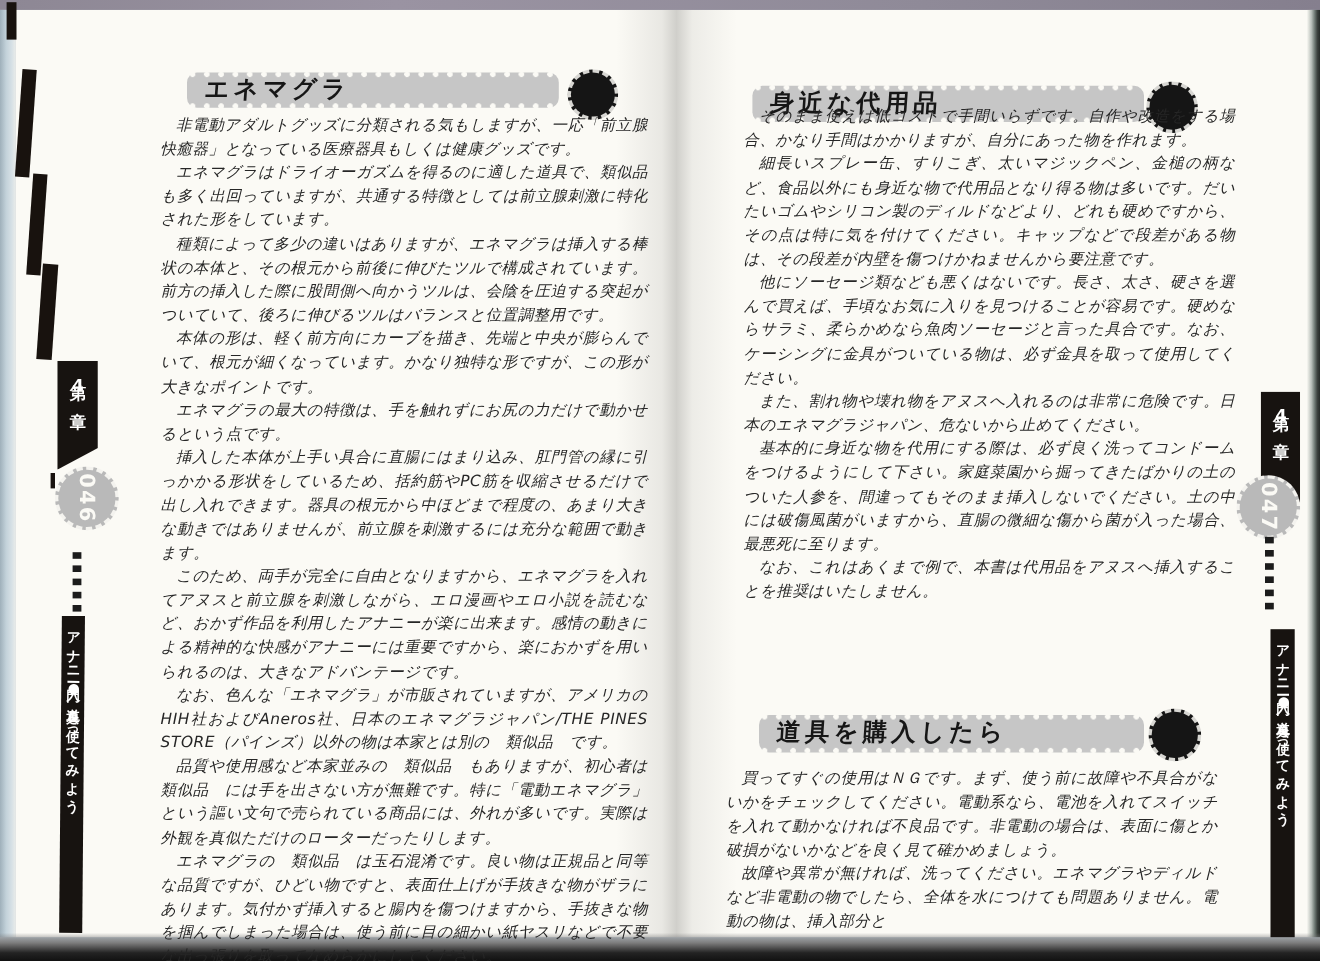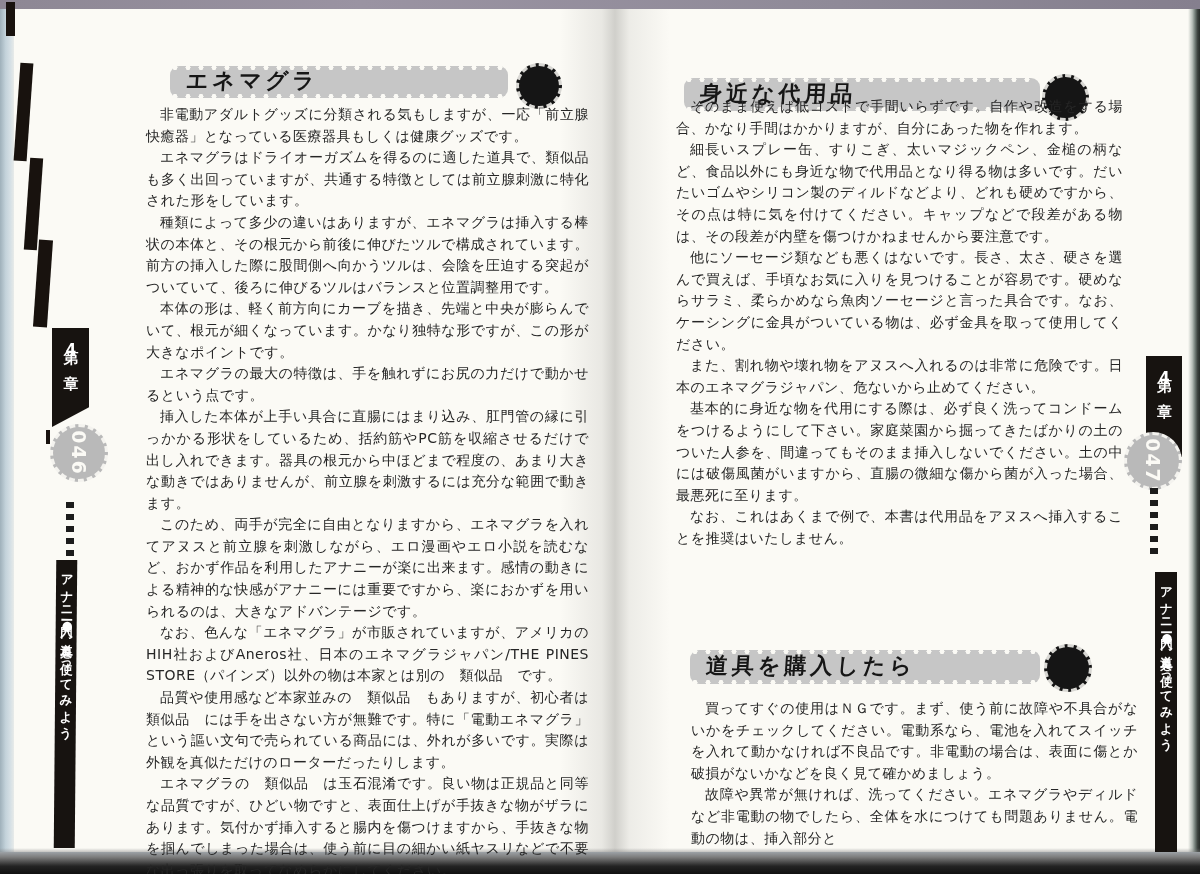--- a/index.html
+++ b/index.html
@@ -48,21 +48,21 @@
   }
   .stampdot{
     position:absolute;border-radius:50%;background:#151515;
     border:3px dashed rgba(251,250,245,.85);box-sizing:border-box;
   }
   
   .col{
     position:absolute;color:#262626;font-size:14px;line-height:21.6px;
     text-align:justify;letter-spacing:.5px;
   }
-  .col p{margin:0;text-indent:1em;}
+  .col p{margin:0;text-indent:1em;font-style:italic;}
   
   .chaptab{
     position:absolute;background:#171310;color:#fff;
     writing-mode:vertical-rl;text-orientation:upright;
     font-size:15px;font-weight:bold;letter-spacing:3px;
     display:flex;align-items:center;justify-content:flex-start;
     padding-top:10px;box-sizing:border-box;
   }
   .chaptab.left{left:52px;top:328px;width:37px;height:99px;clip-path:polygon(0 0,100% 0,100% 80%,0 100%);}
   .chaptab.right{left:1146px;top:356px;width:36px;height:101px;clip-path:polygon(0 0,100% 0,100% 100%,0 84%);}
@@ -158,21 +158,21 @@
       <p>また、割れ物や壊れ物をアヌスへ入れるのは非常に危険です。日本のエネマグラジャパン、危ないから止めてください。</p>
       <p>基本的に身近な物を代用にする際は、必ず良く洗ってコンドームをつけるようにして下さい。家庭菜園から掘ってきたばかりの土のついた人参を、間違ってもそのまま挿入しないでください。土の中には破傷風菌がいますから、直腸の微細な傷から菌が入った場合、最悪死に至ります。</p>
       <p>なお、これはあくまで例で、本書は代用品をアヌスへ挿入することを推奨はいたしません。</p>
     </div>
 
   <div class="banner" style="left:690px;top:650px;width:350px;height:34px;">
     <span class="title">道具を購入したら</span>
   </div>
   <div class="stampdot" style="left:1044px;top:644px;width:48px;height:48px;"></div>
 
-  <div class="col" style="left:691px;top:698px;width:447px;">
+  <div class="col" style="left:660px;top:698px;width:447px;">
       <p>買ってすぐの使用はＮＧです。まず、使う前に故障や不具合がないかをチェックしてください。電動系なら、電池を入れてスイッチを入れて動かなければ不良品です。非電動の場合は、表面に傷とか破損がないかなどを良く見て確かめましょう。</p>
       <p>故障や異常が無ければ、洗ってください。エネマグラやディルドなど非電動の物でしたら、全体を水につけても問題ありません。電動の物は、挿入部分と</p>
     </div>
 
   <div class="chaptab right">
     <span>第4章</span>
   </div>
   <div class="pagenum right">
     <span>047</span>
   </div>

